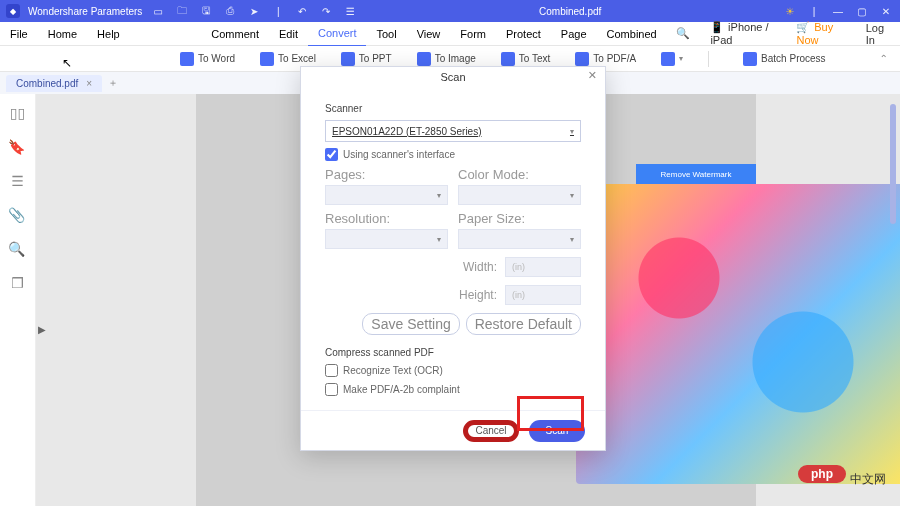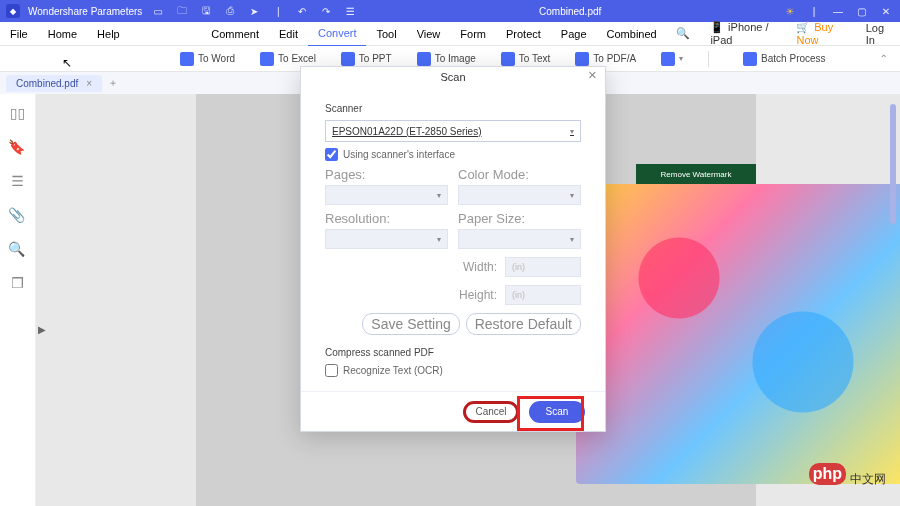--- a/index.html
+++ b/index.html
@@ -28,21 +28,21 @@
 .tab-strip .close { color: #888; cursor: pointer; }
 .tab-strip .plus { margin-left: 6px; color: #888; cursor: pointer; }
 
 .workspace { position: absolute; top: 94px; left: 0; right: 0; bottom: 0; display: flex; }
 .side { width: 36px; background: #fff; border-right: 1px solid #eee; display: flex; flex-direction: column; align-items: center; padding-top: 10px; gap: 16px; color: #888; }
 .side .sico { width: 18px; height: 18px; cursor: pointer; display: flex; align-items: center; justify-content: center; font-size: 14px; }
 .canvas { flex: 1; background: #e8e8e8; position: relative; }
 .expand { position: absolute; left: 2px; top: 230px; color: #666; font-size: 10px; cursor: pointer; }
 
 .doc-area { position: absolute; left: 160px; top: 0; width: 560px; height: 100%; background: #d0d0d0; }
-.wm-banner { position: absolute; right: 0; top: 70px; width: 120px; height: 20px; background: #14532d; color: #fff; font-size: 8px; display: flex; align-items: center; justify-content: center; gap: 4px; }
+.wm-banner { position: absolute; right: 0; top: 70px; width: 120px; height: 20px; background: #3b82f6; color: #fff; font-size: 8px; display: flex; align-items: center; justify-content: center; gap: 4px; }
 .card-img { position: absolute; left: 380px; top: 90px; width: 330px; height: 300px; background: linear-gradient(135deg,#ffd040 0%,#ff7aa8 30%,#6ec5ff 60%,#ffe560 100%); border-radius: 4px; overflow:hidden; }
 .card-img::after { content:""; position:absolute; inset:10px; background: radial-gradient(circle at 30% 30%, #ff3366 0 40px, transparent 41px), radial-gradient(circle at 70% 60%, #33aaff 0 50px, transparent 51px); opacity:.6; }
 
 .scroll { position: absolute; right: 2px; top: 0; width: 8px; height: 100%; }
 .scroll .thumb { position: absolute; top: 10px; width: 6px; height: 120px; background: #a8b2e6; border-radius: 3px; cursor: pointer; }
 
 
 .modal { position: absolute; left: 300px; top: 66px; width: 306px; background: #fff; border: 1px solid #d5d9e6; box-shadow: 0 6px 24px rgba(0,0,0,.18); font-size: 10px; color: #666; }
 .modal-hd { height: 20px; display: flex; align-items: center; justify-content: center; position: relative; font-size: 11px; color: #333; }
 .modal-hd .x { position: absolute; right: 8px; top: 2px; cursor: pointer; color: #888; }
@@ -57,27 +57,27 @@
 .col { flex: 1; }
 .lbl { font-size: 13px; color: #999; margin-bottom: 3px; display: block; }
 .sel-sm { width: 100%; height: 20px; background: #eef0f7; border: 1px solid #e0e4f0; display: flex; align-items: center; justify-content: flex-end; padding: 0 6px; cursor: pointer; }
 .dim-row { display: flex; align-items: center; gap: 8px; margin-top: 8px; justify-content: flex-end; }
 .dim-row .dlbl { width: 44px; text-align: right; font-size: 12px; color: #999; }
 .dim-row .dinp { width: 76px; height: 20px; background: #eef0f7; border: 1px solid #e0e4f0; padding: 0 6px; display: flex; align-items: center; color: #bbb; font-size: 9px; }
 .mini-btns { display: flex; gap: 6px; margin-top: 8px; justify-content: flex-end; }
 .mini-btn { border: 1px solid #c7cee4; border-radius: 10px; padding: 2px 8px; font-size: 14px; color: #888; background: #fff; cursor: pointer; }
 .ftr { height: 40px; border-top: 1px solid #eef0f7; display: flex; align-items: center; justify-content: flex-end; gap: 10px; padding: 0 20px; }
 .btn { min-width: 56px; height: 22px; border-radius: 11px; display: flex; align-items: center; justify-content: center; font-size: 10px; cursor: pointer; }
-.btn.cancel { background: #fff; border: 3px solid #b91c1c; color: #555; }
+.btn.cancel { background: #fff; border: 5px solid #b91c1c; color: #555; }
 .btn.primary { background: #4a5ee6; color: #fff; border: none; }
 .hl { position: absolute; border: 3px solid #e62222; }
 .hl.scan { left: 517px; top: 396px; width: 67px; height: 35px; }
 
 .php-logo { position: absolute; right: 14px; bottom: 18px; display: flex; align-items: center; gap: 4px; }
-.php-pill { background: #d63b3b; color: #fff; font-weight: bold; font-size: 16px; padding: 2px 4px; border-radius: 10px; margin-left: 41px; }
+.php-pill { background: #d63b3b; color: #fff; font-weight: bold; font-size: 12px; padding: 2px 13px; border-radius: 10px; margin-left: 41px; }
 .php-txt { font-size: 12px; color: #333; margin-top: 12px; }
 
 .cursor { position: absolute; left: 62px; top: 56px; font-size: 12px; color: #000; pointer-events:none; }
 </style>
 </head>
 <body>
 
 <div class="title-bar">
   <span class="app-ico">◆</span>
   <span>Wondershare Parameters</span>
@@ -248,20 +248,24 @@
     <div class="mini-btns">
       <div class="mini-btn">Save Setting</div>
       <div class="mini-btn">Restore Default</div>
     </div>
 
     <div class="sec">Compress scanned PDF</div>
     <label class="ck">
       <input type="checkbox" style="">
       <span>Recognize Text (OCR)</span>
     </label>
+    <label class="ck">
+      <input type="checkbox" style="">
+      <span>Make PDF/A-2b complaint</span>
+    </label>
   </div>
   <div class="ftr">
     <div class="btn cancel">Cancel</div>
     <div class="btn primary">Scan</div>
   </div>
 </div>
 
 <div class="hl scan"></div>
 
 <div class="php-logo">

